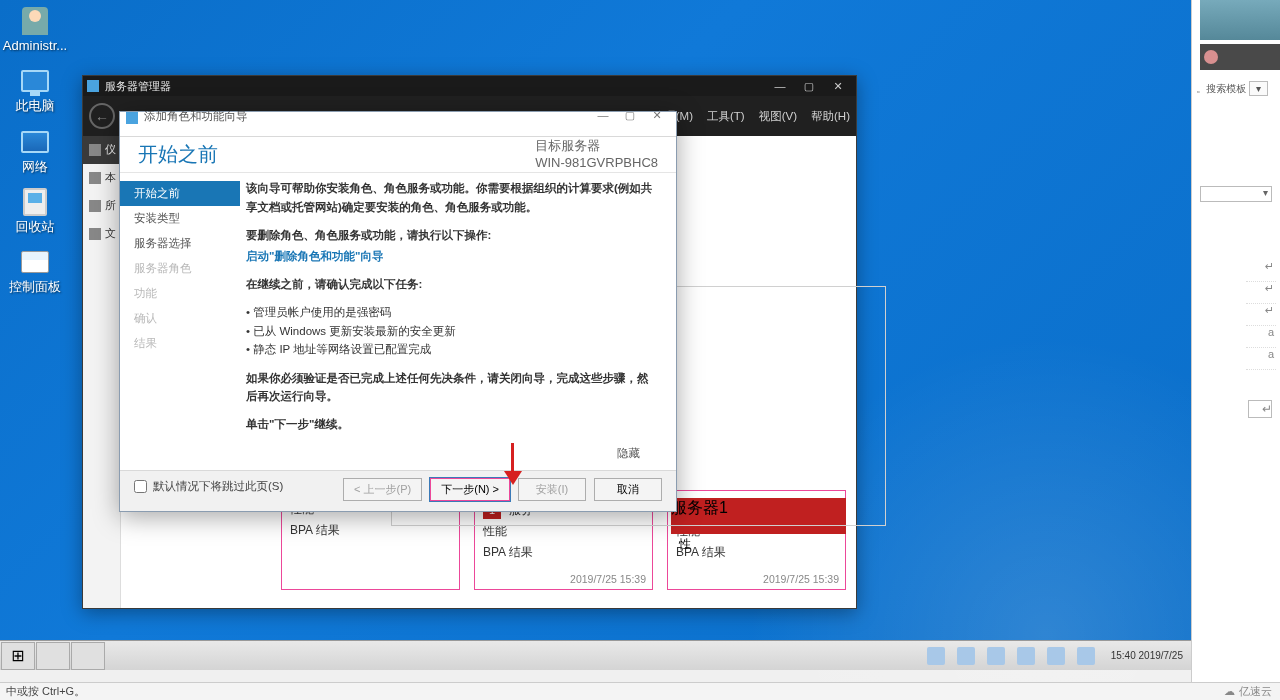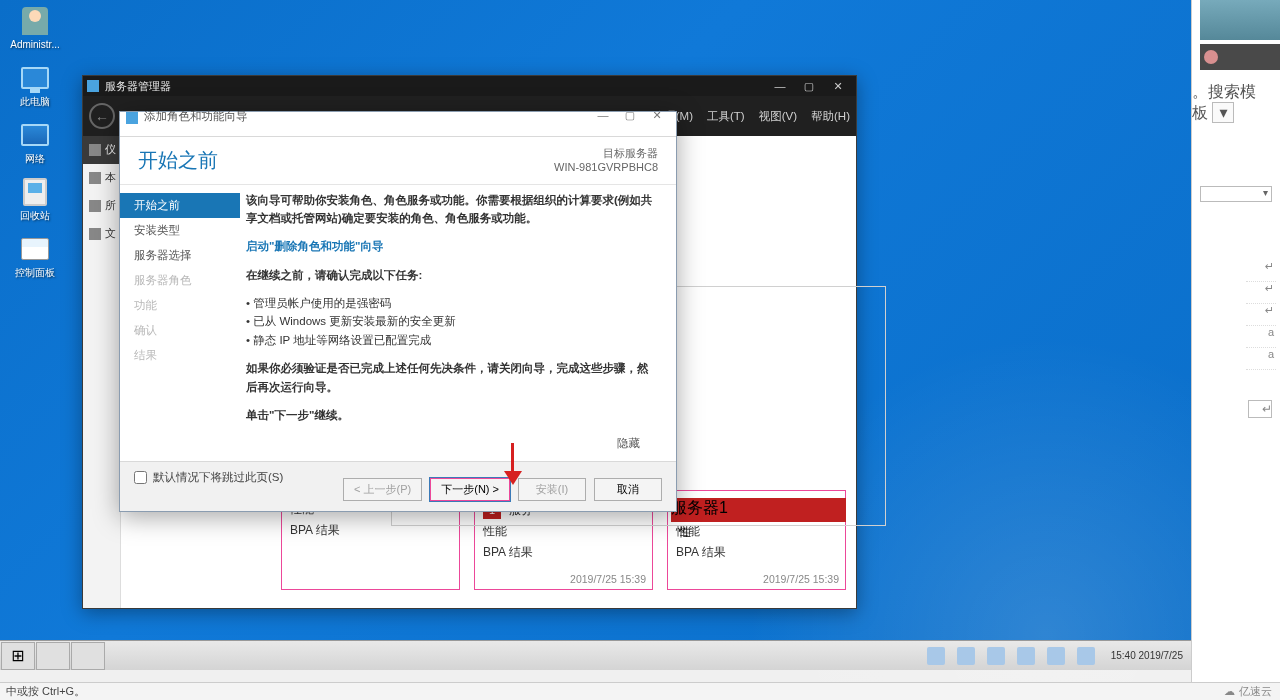--- a/index.html
+++ b/index.html
@@ -4,21 +4,21 @@
 <style>
 * { box-sizing: border-box; margin: 0; padding: 0; font-family: "Microsoft YaHei", "Segoe UI", Arial, sans-serif; }
 body { width: 1280px; height: 700px; overflow: hidden; position: relative; background: #f0f0f0; }
 
 
 .desktop { position: absolute; left: 0; top: 0; width: 1191px; height: 670px; background: linear-gradient(135deg, #0a6ec9 0%, #1079d8 40%, #0a6ec9 100%); }
 .win-light { position: absolute; left: 50%; top: 50%; width: 700px; height: 700px; margin-left: 100px; margin-top: -50px; background: radial-gradient(circle at center, rgba(255,255,255,0.15) 0%, rgba(255,255,255,0) 60%); transform: rotate(-10deg); }
 .desktop-icons { position: absolute; left: 5px; top: 3px; display: flex; flex-direction: column; gap: 8px; }
 .dicon { width: 60px; display: flex; flex-direction: column; align-items: center; gap: 2px; cursor: pointer; padding: 2px; }
 .dicon .ibox { width: 32px; height: 32px; display:flex; align-items:center; justify-content:center; }
-.dicon span { color: #fff; font-size: 10px; text-shadow: 1px 1px 2px rgba(0,0,0,.6); text-align:center; line-height:1.1; }
+.dicon span { color: #fff; font-size: 13px; text-shadow: 1px 1px 2px rgba(0,0,0,.6); text-align:center; line-height:1.1; }
 .ic-monitor { width:28px; height:22px; border:2px solid #a6d8f7; border-radius:2px; background:#2a88d8; position:relative; }
 .ic-monitor::after { content:""; position:absolute; bottom:-6px; left:50%; width:10px; height:4px; margin-left:-5px; background:#a6d8f7; }
 .ic-globe { width:28px; height:22px; border:2px solid #a6d8f7; border-radius:2px; background: linear-gradient(#2a88d8,#1a68b8); }
 .ic-bin { width:24px; height:28px; background:#eee; border:2px solid #ccc; border-radius:2px; position:relative; }
 .ic-bin::before { content:""; position:absolute; top:3px; left:3px; width:14px; height:10px; background:#5ab0e8; }
 .ic-panel { width:28px; height:22px; background:#fff; border:1px solid #999; border-radius:2px; background-image: linear-gradient(#e8f4fd 40%,#fff 40%); }
 .ic-admin { width:26px; height:28px; background:#7aa; border-radius:4px 4px 0 0; position:relative; }
 .ic-admin::before{ content:""; position:absolute; top:3px; left:7px; width:12px; height:12px; background:#fcd9b8; border-radius:50%; }
 
 
@@ -29,21 +29,21 @@
 .tray .clock { font-size:10px; color:#333; padding:0 4px; line-height:1.1; text-align:center; }
 
 
 .statusbar { position:absolute; left:0; bottom:0; width:1280px; height:18px; background:#f4f4f4; border-top:1px solid #ccc; font-size:11px; color:#444; padding-left:6px; display:flex; align-items:center; }
 .statusbar .brand { margin-left:auto; margin-right:8px; color:#888; font-size:11px; display:flex; align-items:center; gap:4px; }
 
 
 .rsidebar { position:absolute; right:0; top:0; width:89px; height:682px; background:#fff; border-left:1px solid #ccc; }
 .ravatar { position:absolute; right:0; top:44px; width:80px; height:26px; background:#494949; color:#b69a9a; font-size:11px; display:flex; align-items:center; gap:4px; padding-left:4px;}
 .ravatar::before { content:""; width:14px; height:14px; background:#d89090; border-radius:50%; }
-.rsearch { position:absolute; top:82px; right:12px; font-size:16px; color:#555; }
+.rsearch { position:absolute; top:82px; right:12px; font-size:10px; color:#555; }
 .rsearch .dd { border:1px solid #bbb; padding:1px 6px; background:#fafafa;}
 .rthumb { position:absolute; right:0; top:0; width:80px; height:40px; background:linear-gradient(#7ab,#589);}
 .rlist { position:absolute; right:4px; top:260px; width:30px; }
 .rlist div { height:22px; font-size:11px; color:#888; border-bottom:1px dotted #ddd; text-align:right; padding-right:2px;}
 .rbox { position:absolute; right:8px; top:400px; width:24px; height:18px; border:1px solid #bbb;}
 .rarrow { position:absolute; right:4px; width:14px; font-size:12px; color:#888;}
 .rdown { position:absolute; right:8px; top:186px; width:72px; height:16px; border:1px solid #bbb; background:#fff;}
 .rdown::after{content:"▾"; position:absolute; right:3px; top:0; font-size:10px; color:#666;}
 
 
@@ -70,21 +70,21 @@
 .tile-left { width:150px;}
 
 
 .wizard { position:absolute; left:119px; top:111px; width:558px; height:401px; background:#f6f6f6; border:1px solid #8a9cb0; box-shadow:0 5px 24px rgba(0,0,0,.35); display:flex; flex-direction:column; z-index:10;}
 .wz-title { height:22px; background:#fff; border-bottom:1px solid #d9d9d9; display:flex; align-items:flex-end; font-size:11.5px; color:#555; padding:12px 6px;}
 .wz-title .t-icon{ width:12px; height:12px; background:#4aa3df; margin-right:6px;}
 .wz-title .wbtns{ margin-left:auto; display:flex; gap:1px;}
 .wz-title .wbtn{ width:26px; height:18px; display:flex; align-items:center; justify-content:center; color:#777; font-size:11px; cursor:pointer;}
 .wz-head { height:52px; background:#fff; display:flex; align-items:center; padding:0 18px; border-bottom:1px solid #e5e5e5;}
 .wz-head h1{ font-size:20px; font-weight:400; color:#1976b5; }
-.wz-head .dst{ margin-left:auto; text-align:right; font-size:11px; color:#666; line-height:1.3;}
+.wz-head .dst{ margin-left:auto; font-size:13px; color:#666; line-height:1.3;}
 .wz-body { flex:1; display:flex; background:#fff; }
 .wz-steps { width:120px; padding:8px 0; }
 .wz-steps .step{ font-size:11.5px; color:#555; padding:5px 14px; cursor:pointer; }
 .wz-steps .step.active{ background:#1976b5; color:#fff;}
 .wz-steps .step.disabled{ color:#b8b8b8; }
 .wz-content { flex:1; padding:6px 18px 8px 6px; font-size:11.5px; color:#333; line-height:1.6; }
 .wz-content p{ margin-bottom:10px;font-weight:bold; }
 .wz-content a{ color:#1976b5; text-decoration:none; }
 .wz-content ul{ list-style:none; margin:0 0 10px 0;}
 .wz-content ul li::before{ content:"• "; }
@@ -213,21 +213,21 @@
                 <span>性能</span>
               </div>
             <div class="trow">
                 <span>BPA 结果</span>
               </div>
             <div class="tstamp">2019/7/25 15:39</div>
           </div>
         </div>
 
         <div style="position:absolute; right:10px; top:362px; width:175px; height:42px;">
-          <div class="thead" style="margin:0; height:24px; background:#c02020;">
+          <div class="thead" style="margin:0; height:36px; background:#c02020;">
             <span>服务器</span><span>1</span>
           </div>
           <div style="font-size:12px; padding:2px 8px;">性</div>
         </div>
       </div>
     </div>
   </div>
 
   <div class="taskbar">
     <div class="tb-btn">⊞</div>
@@ -268,20 +268,21 @@
       <div class="step active">开始之前</div>
       <div class="step">安装类型</div>
       <div class="step">服务器选择</div>
       <div class="step disabled">服务器角色</div>
       <div class="step disabled">功能</div>
       <div class="step disabled">确认</div>
       <div class="step disabled">结果</div>
     </div>
     <div class="wz-content">
       <p>该向导可帮助你安装角色、角色服务或功能。你需要根据组织的计算要求(例如共享文档或托管网站)确定要安装的角色、角色服务或功能。</p>
+      <p style="margin-bottom:2px;">要删除角色、角色服务或功能，请执行以下操作:</p>
       <p><a href="#">启动"删除角色和功能"向导</a></p>
       <p>在继续之前，请确认完成以下任务:</p>
       <ul>
         <li>管理员帐户使用的是强密码</li>
         <li>已从 Windows 更新安装最新的安全更新</li>
         <li>静态 IP 地址等网络设置已配置完成</li>
       </ul>
       <p>如果你必须验证是否已完成上述任何先决条件，请关闭向导，完成这些步骤，然后再次运行向导。</p>
       <p>单击"下一步"继续。</p>
       <div class="wz-skip">隐藏</div>

